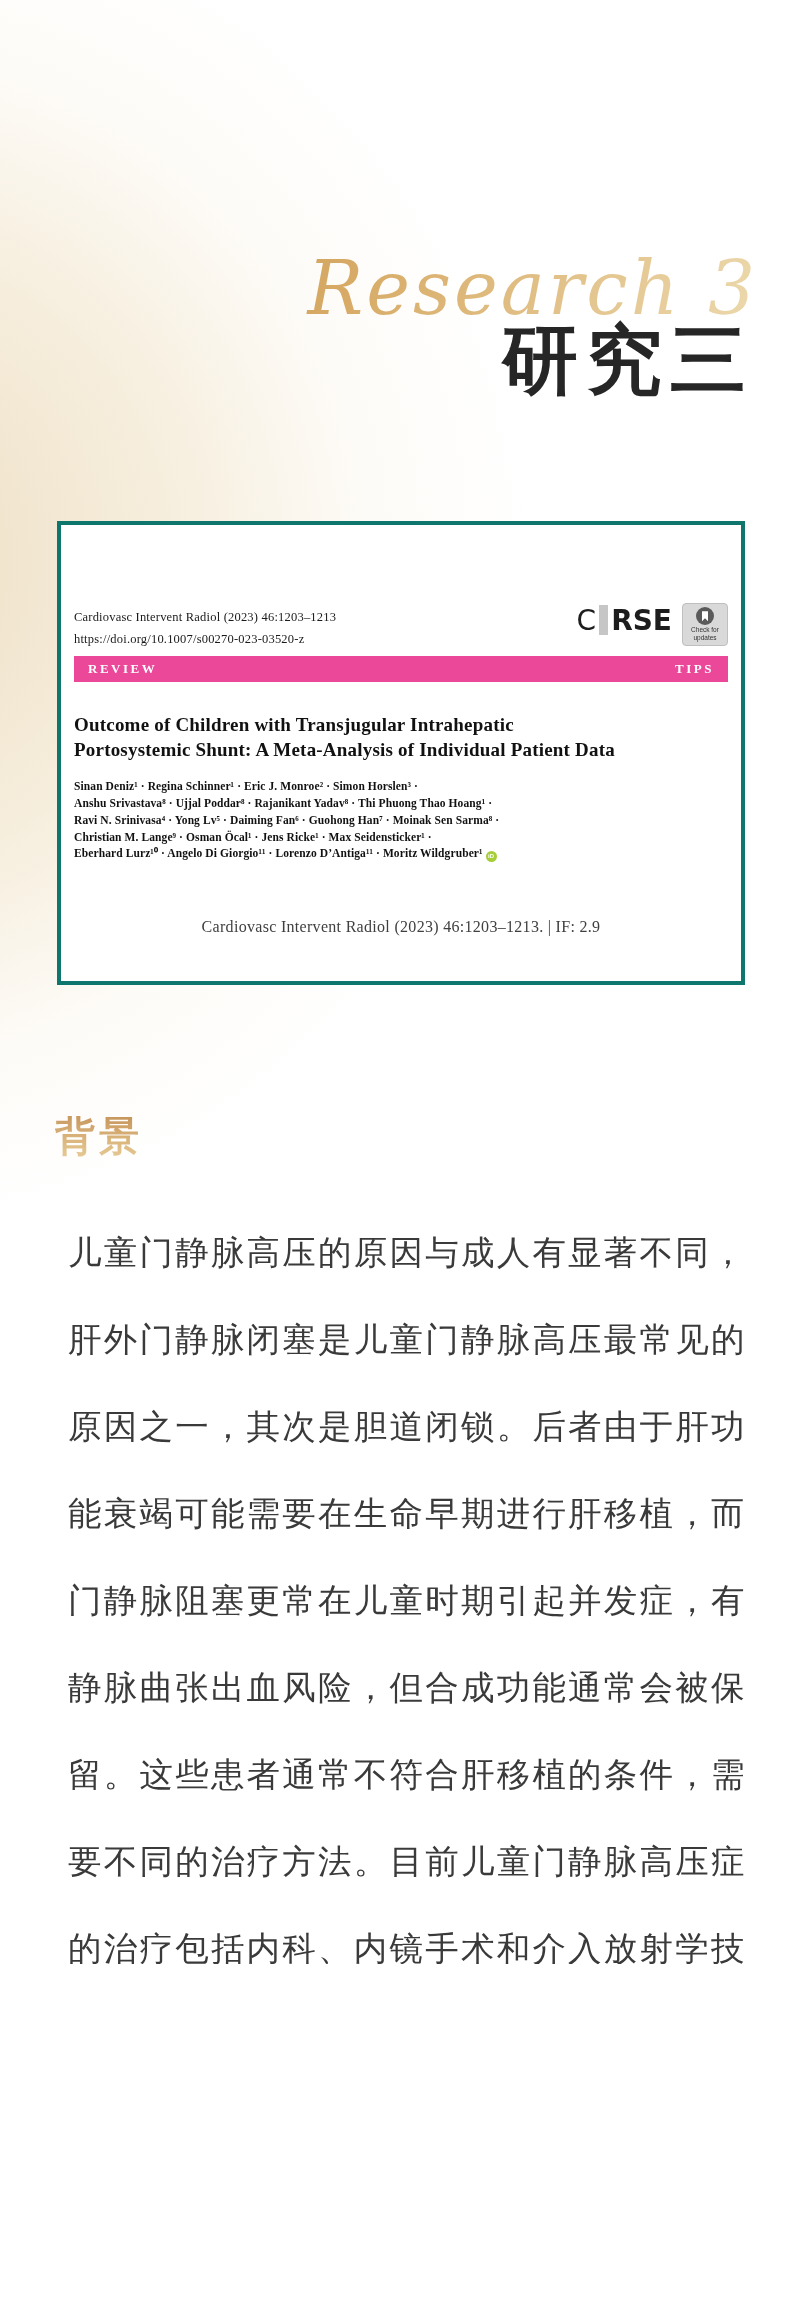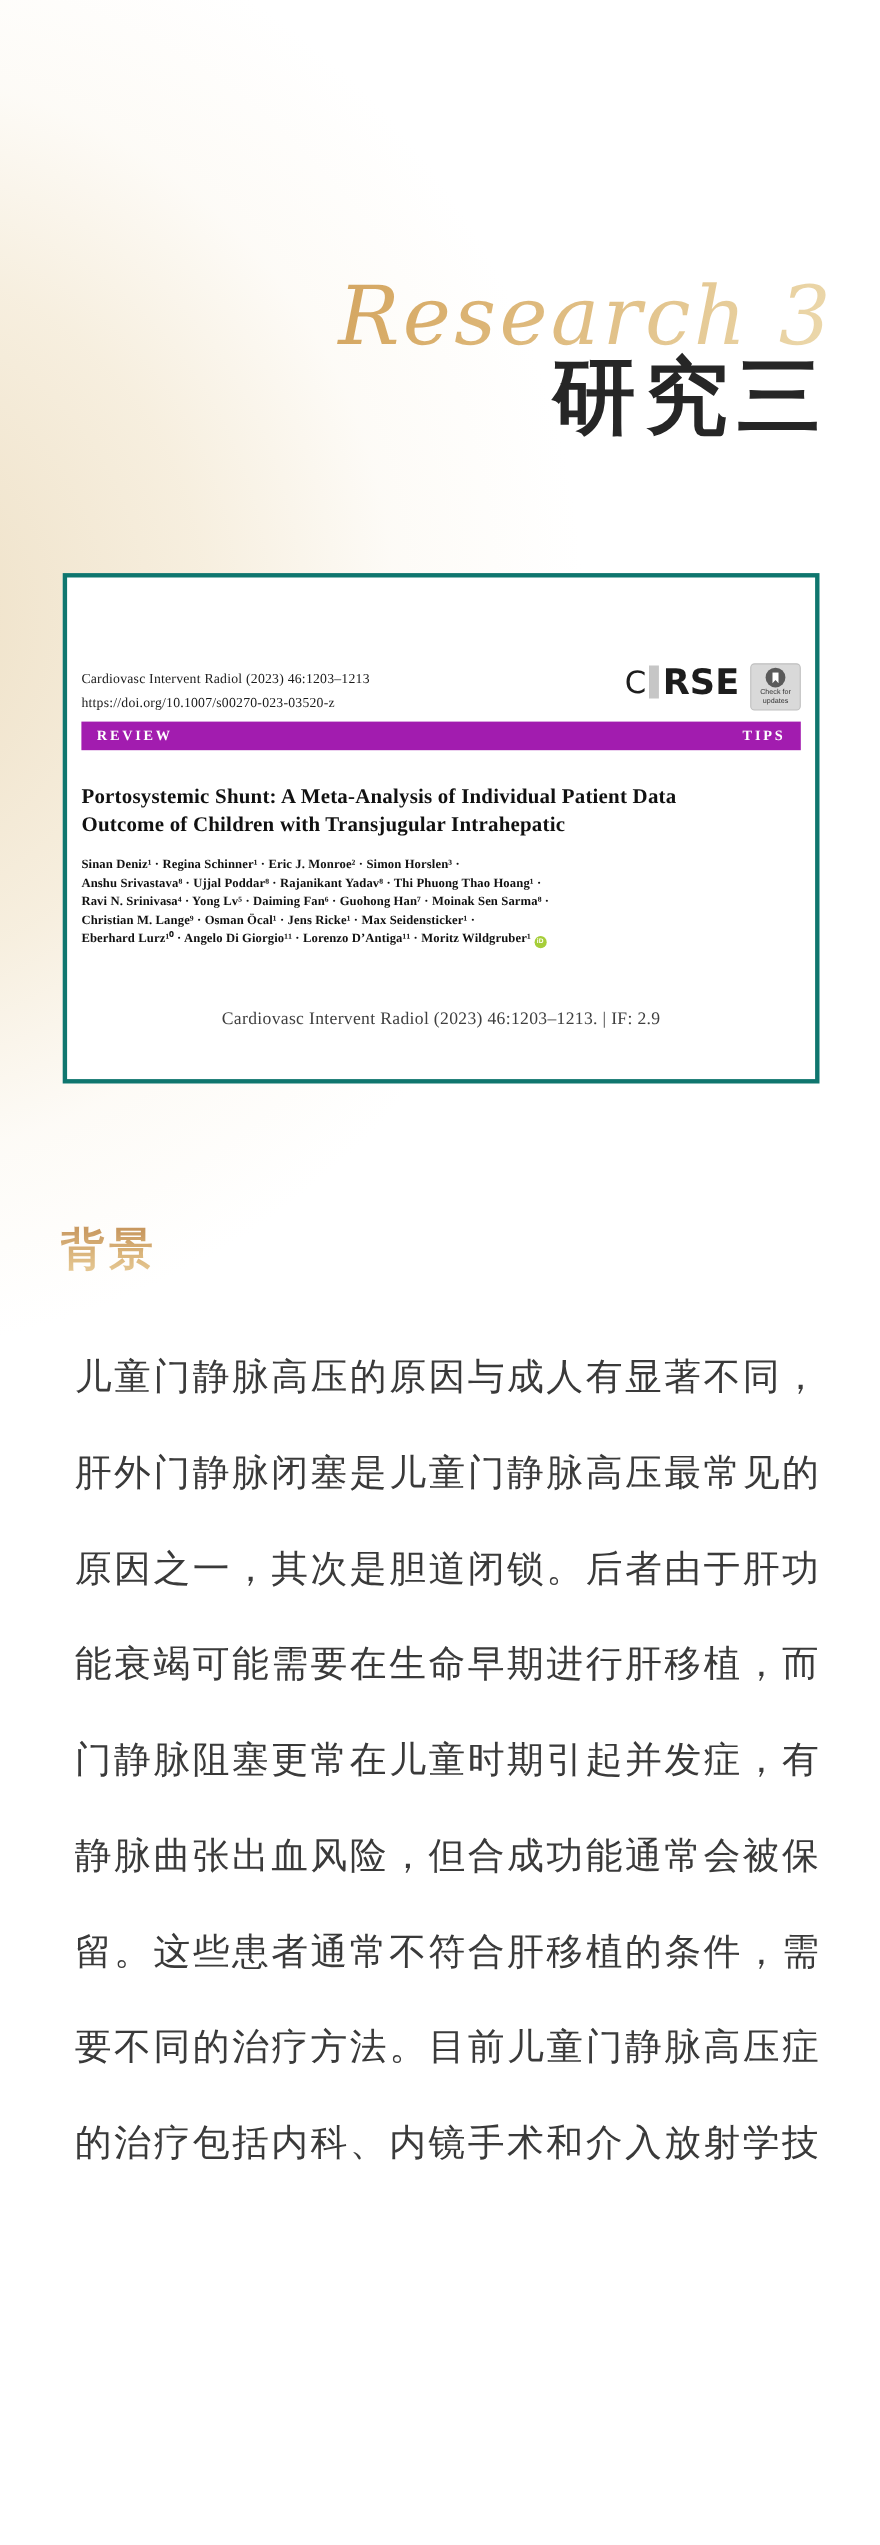--- a/index.html
+++ b/index.html
@@ -60,40 +60,40 @@
     border:4px solid #0f766e;
     padding:82px 13px 0 13px;
     font-family:"Liberation Serif",serif;
   }
   .card-head{display:flex;justify-content:space-between;align-items:flex-start;}
   .journal-meta{font-size:12.5px;line-height:1.75;color:#1a1a1a;letter-spacing:0.2px;}
   .logos{display:flex;align-items:flex-start;gap:10px;margin-top:-4px;}
   .cirse{display:flex;align-items:center;height:34px;}
   .cirse .c{font-family:"DejaVu Sans",sans-serif;font-size:28px;font-weight:400;color:#1d1d1d;}
   .cirse .ibar{display:inline-block;width:9px;height:30px;background:#c6c6c6;margin:0 3px;}
-  .cirse .rse{font-family:"DejaVu Sans",sans-serif;font-size:32px;font-weight:700;color:#1d1d1d;letter-spacing:0px;}
+  .cirse .rse{font-family:"DejaVu Sans",sans-serif;font-size:28px;font-weight:700;color:#1d1d1d;letter-spacing:0px;}
   .check-badge{
     width:40px;padding:3px 2px 2px;
     background:#d9d9d9;border:1px solid #bfbfbf;border-radius:4px;
     text-align:center;
   }
   .check-circle{
     width:18px;height:18px;border-radius:50%;
     background:#5a5a5a;margin:0 auto 1px;
     position:relative;
   }
   .check-bookmark{
     position:absolute;left:6px;top:4px;width:6px;height:10px;
     background:#ffffff;
     clip-path:polygon(0 0,100% 0,100% 100%,50% 70%,0 100%);
   }
   .check-text{font-family:"Liberation Sans",sans-serif;font-size:6.5px;line-height:1.25;color:#333;}
   .review-bar{
     margin-top:5px;height:26px;
-    background:#a21caf;
+    background:#ec4899;
     display:flex;justify-content:space-between;align-items:center;
     padding:0 14px;
     color:#ffffff;
     font-size:13px;letter-spacing:2.5px;font-weight:600;
   }
   .paper-title{
     margin-top:30px;
     font-size:19px;font-weight:700;color:#111;
     line-height:1.32;letter-spacing:0.2px;
   }
@@ -174,22 +174,22 @@
         </div>
       </div>
     </div>
 
     <div class="review-bar">
       <span>REVIEW</span>
       <span>TIPS</span>
     </div>
 
     <div class="paper-title">
+      <div>Outcome of Children with Transjugular Intrahepatic</div>
       <div>Portosystemic Shunt: A Meta-Analysis of Individual Patient Data</div>
-      <div>Outcome of Children with Transjugular Intrahepatic</div>
     </div>
 
     <div class="authors">
       <div>Sinan Deniz¹ · Regina Schinner¹ · Eric J. Monroe² · Simon Horslen³ ·</div>
       <div>Anshu Srivastava⁸ · Ujjal Poddar⁸ · Rajanikant Yadav⁸ · Thi Phuong Thao Hoang¹ ·</div>
       <div>Ravi N. Srinivasa⁴ · Yong Lv⁵ · Daiming Fan⁶ · Guohong Han⁷ · Moinak Sen Sarma⁸ ·</div>
       <div><span>Christian M. Lange⁹ · Osman Öcal¹ · Jens Ricke¹ · Max Seidensticker¹ ·</span></div>
       <div><span>Eberhard Lurz¹⁰ · Angelo Di Giorgio¹¹ · Lorenzo D’Antiga¹¹ · Moritz Wildgruber¹</span><span class="orcid">iD</span></div>
     </div>
 

